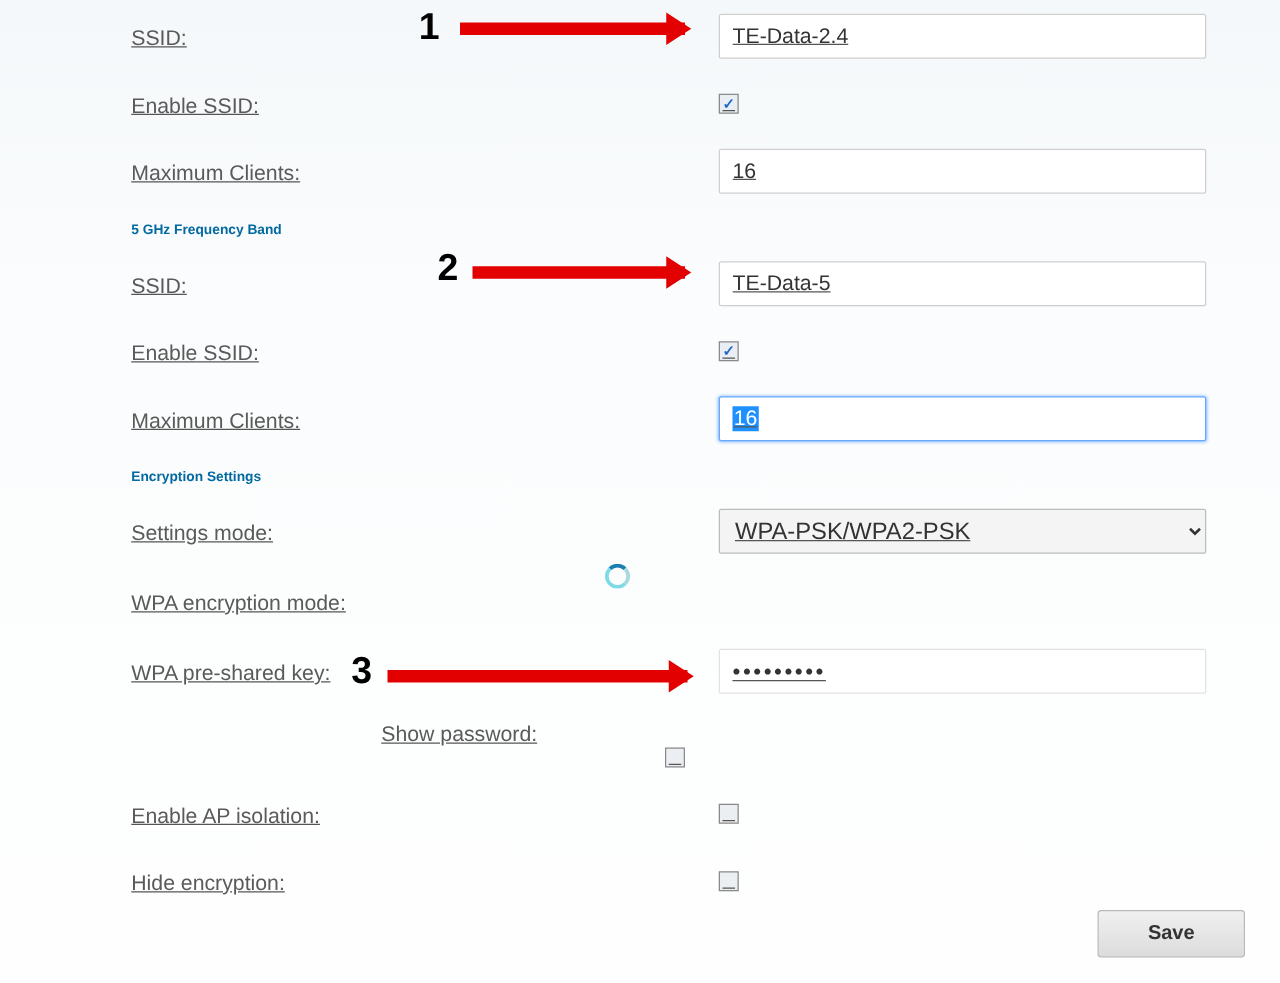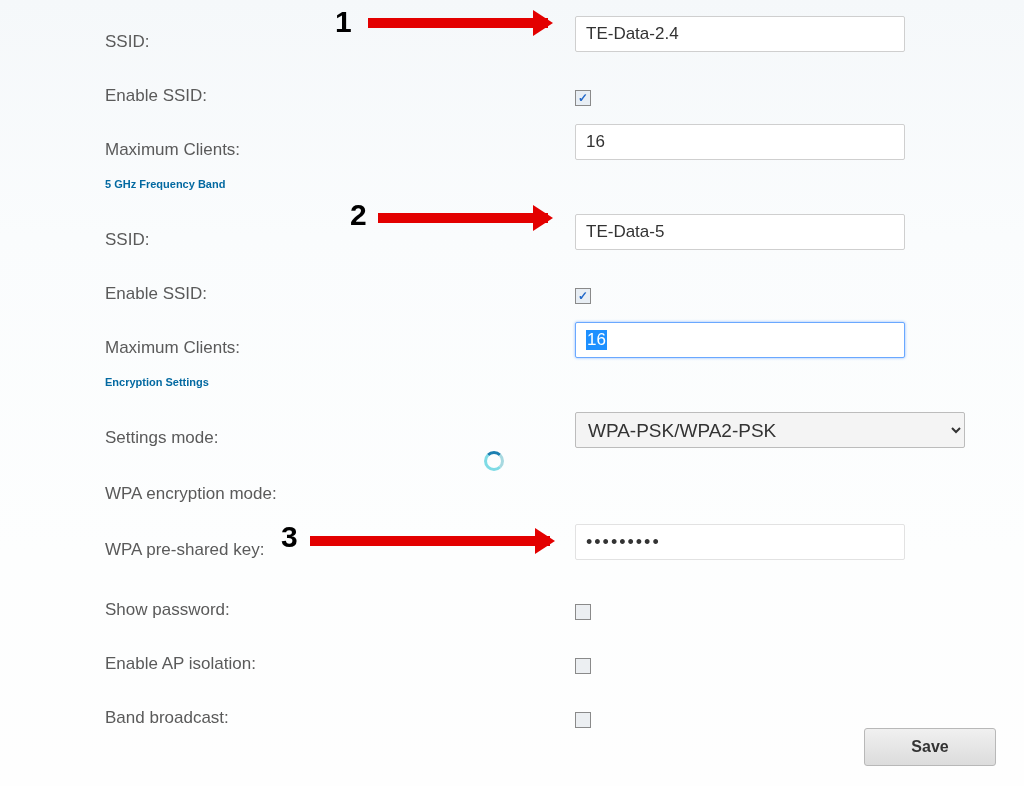--- a/index.html
+++ b/index.html
@@ -13,38 +13,39 @@
     position: relative;
     overflow: hidden;
   }
   .wrap {
     position: absolute;
     left: 105px; top: 0;
     width: 870px;
   }
   .row {
     display: flex;
-    align-items: flex-end;
+    align-items: center;
     min-height: 46px;
     margin-bottom: 8px;
+    text-decoration: underline;
   }
   .row .label {
     width: 470px;
     padding-top: 4px;
     color: #5a5a5a;
     font-size: 17px;
   }
   .section-head {
     font-weight: 700;
     color: #0369a1;
     font-size: 11px;
     margin: 18px 0 14px 0;
   }
   .tinput {
-    width: 330px;
+    width: 390px;
     height: 36px;
     border: 1px solid #cfcfcf;
     border-radius: 2px;
     padding: 4px 10px;
     font-size: 17px;
     color: #333;
     background: #fff;
     outline: none;
   }
   .tinput.focused {
@@ -79,21 +80,21 @@
     user-select: none;
   }
   .chk.off {
     background: #eceff2;
     color: transparent;
   }
   .savebtn {
     position: absolute;
     right: 28px;
     bottom: 20px;
-    width: 132px; height: 38px;
+    width: 118px; height: 38px;
     border: 1px solid #b8b8b8;
     border-radius: 3px;
     background: linear-gradient(#f0f0f0,#dcdcdc);
     font-size: 16px;
     font-weight: 700;
     color: #333;
     cursor: pointer;
   }
   
   .arrow {
@@ -175,30 +176,30 @@
   </div>
   <div class="row" style="margin-top:10px;">
     <div class="label">WPA encryption mode:</div>
   </div>
   <div class="row" style="margin-top:10px;">
     <div class="label">WPA pre-shared key:</div>
     <div class="tinput pass" style="display:flex;align-items:center;">
       <span>•••••••••</span>
     </div>
   </div>
-  <div class="row" style="margin-top:14px;">
+  <div class="row" style="margin-top:14px;flex-direction:column;">
     <div class="label">Show password:</div>
     <span class="chk off">✓</span>
   </div>
   <div class="row">
     <div class="label">Enable AP isolation:</div>
     <span class="chk off">✓</span>
   </div>
   <div class="row">
-    <div class="label">Band broadcast:</div>
+    <div class="label">Hide encryption:</div>
     <span class="chk off">✓</span>
   </div>
 </div>
 
 <button class="savebtn">Save</button>
 
 <div class="anum" style="left:335px; top:5px;">1</div>
 <div class="arrow" style="left:368px; top:18px; width:180px;"></div>
 
 <div class="anum" style="left:350px; top:198px;">2</div>

